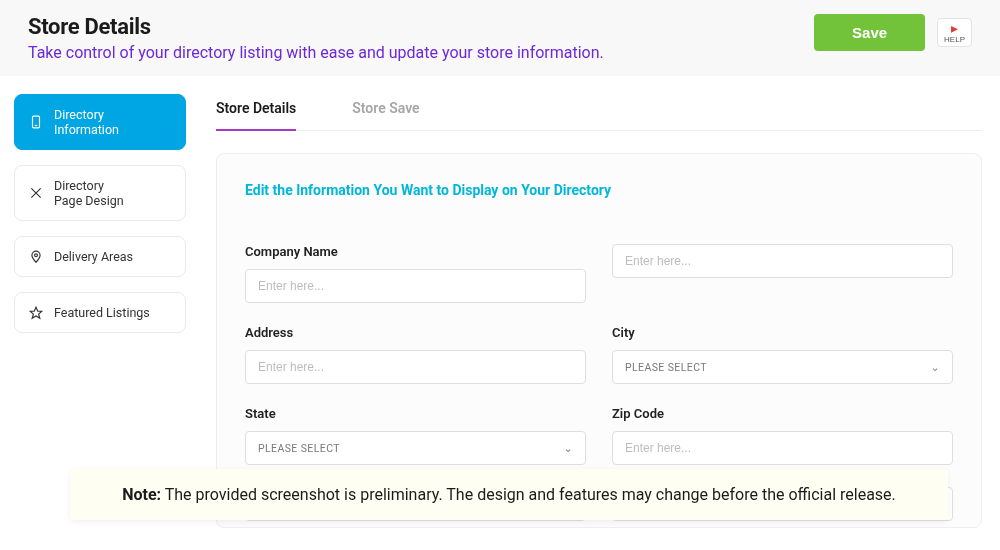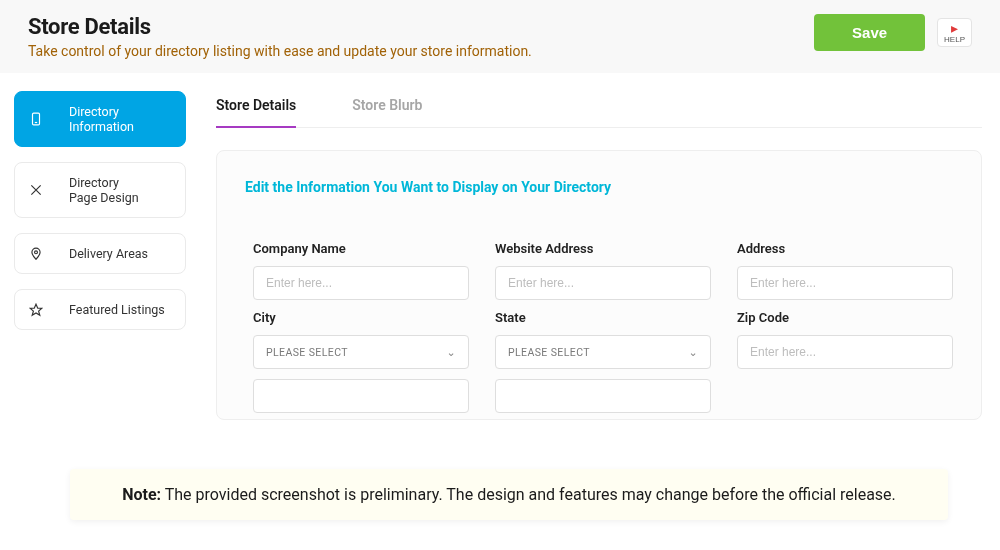--- a/index.html
+++ b/index.html
@@ -18,22 +18,22 @@
     align-items: flex-start;
     justify-content: space-between;
   }
   .header-left h1 {
     font-size: 22px;
     font-weight: 700;
     letter-spacing: -0.3px;
     color: #1b1b1b;
   }
   .header-left p {
-    font-size: 14px;
-    color: #a16207;
+    font-size: 16px;
+    color: #6d28d9;
     margin-top: 4px;
   }
   .header-right {
     display: flex;
     align-items: center;
     gap: 12px;
     justify-content: center;
   }
   .save-btn {
     background: #72c23a;
@@ -68,21 +68,21 @@
     padding: 18px 18px 0 14px;
     gap: 30px;
   }
   .sidebar {
     width: 172px;
     flex-shrink: 0;
   }
   .sidebar-item {
     display: flex;
     align-items: center;
-    gap: 26px;
+    gap: 11px;
     padding: 12px 14px;
     border-radius: 8px;
     border: 1px solid #eaeaea;
     background: #fff;
     margin-bottom: 15px;
     cursor: pointer;
     font-size: 12.5px;
     color: #333;
     line-height: 1.2;
   }
@@ -132,23 +132,22 @@
     position: relative;
   }
   .panel-title {
     color: #00b7d8;
     font-size: 14px;
     font-weight: 700;
     margin-bottom: 46px;
   }
   .form-grid {
     display: grid;
-    grid-template-columns: 1fr 1fr 1fr;
-    gap: 10px 26px;
-    margin-left: 8px;
+    grid-template-columns: 1fr 1fr;
+    gap: 22px 26px;
   }
   .form-group label {
     display: block;
     font-size: 13px;
     font-weight: 600;
     color: #222;
     margin-bottom: 10px;
   }
   .form-group input, .form-group .select {
     width: 100%;
@@ -245,35 +244,34 @@
       </span>
       <span class="label">Featured Listings</span>
     </div>
 
 
   </div>
 
   <div class="main">
     <div class="tabs">
       <div class="tab active">Store Details</div>
-      <div class="tab">Store Blurb</div>
+      <div class="tab">Store Save</div>
     </div>
 
     <div class="panel">
       <div class="panel-title">Edit the Information You Want to Display on Your Directory</div>
 
       <div class="form-grid">
 
         <div class="form-group">
           <label>Company Name</label>
           <input type="text" placeholder="Enter here..." style="">
         </div>
 
         <div class="form-group">
-          <label>Website Address</label>
           <input type="text" placeholder="Enter here..." style="">
         </div>
 
         <div class="form-group">
           <label>Address</label>
           <input type="text" placeholder="Enter here..." style="">
         </div>
 
         <div class="form-group">
           <label>City</label>

